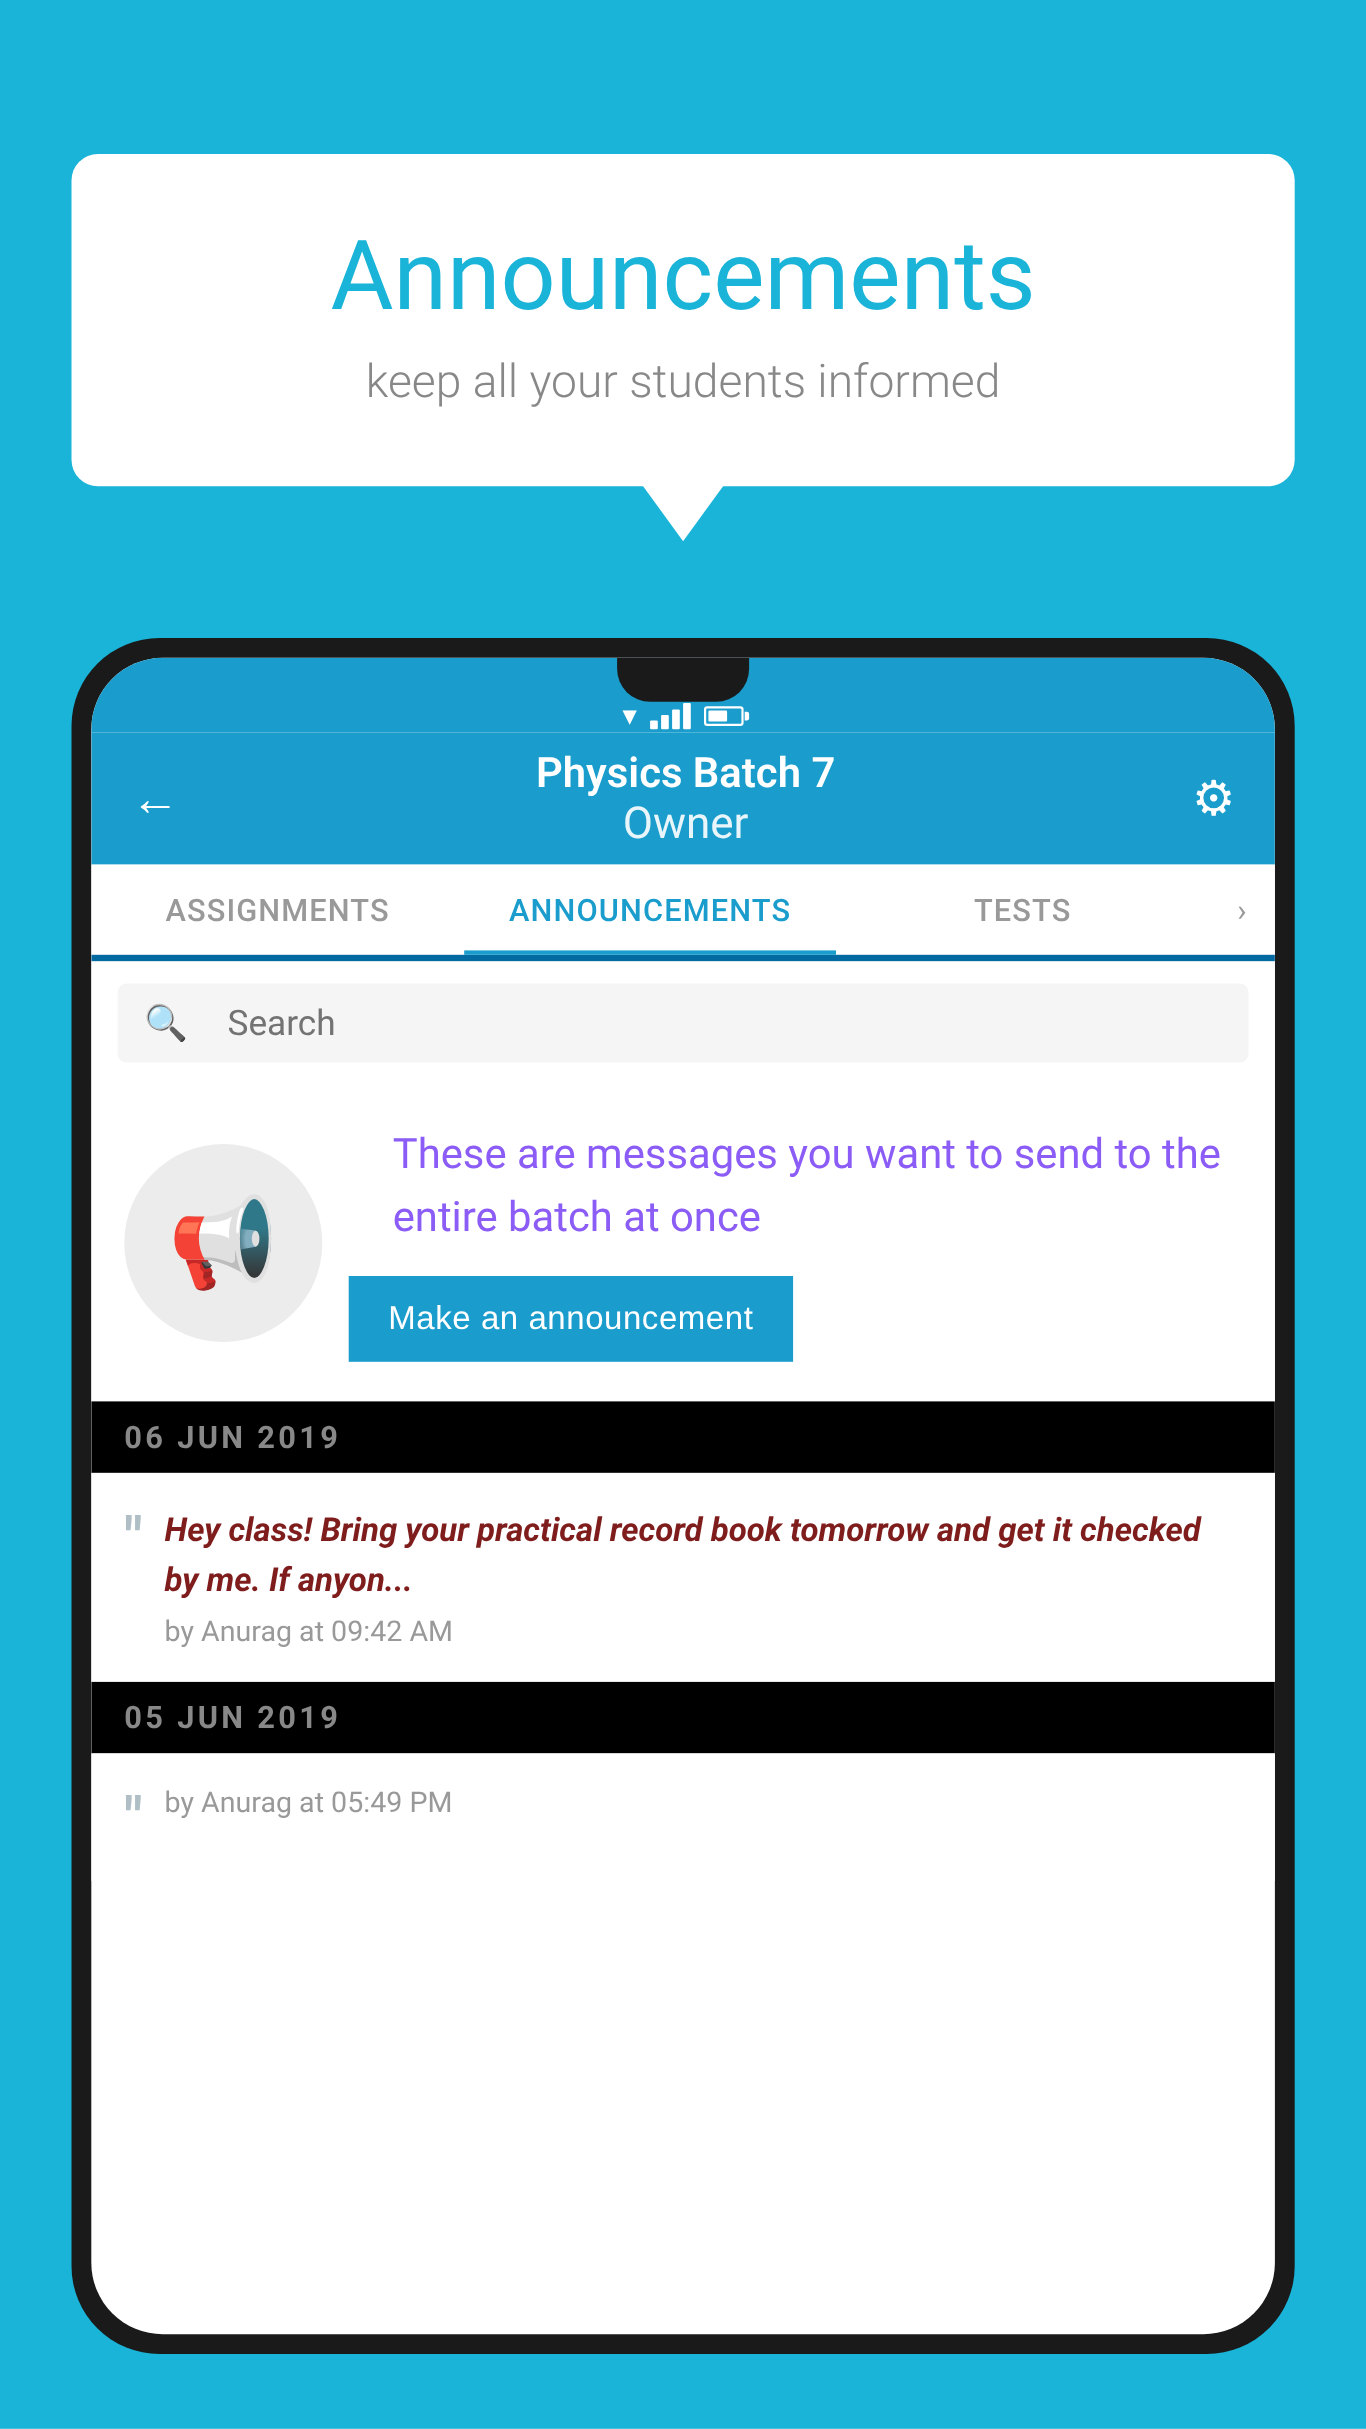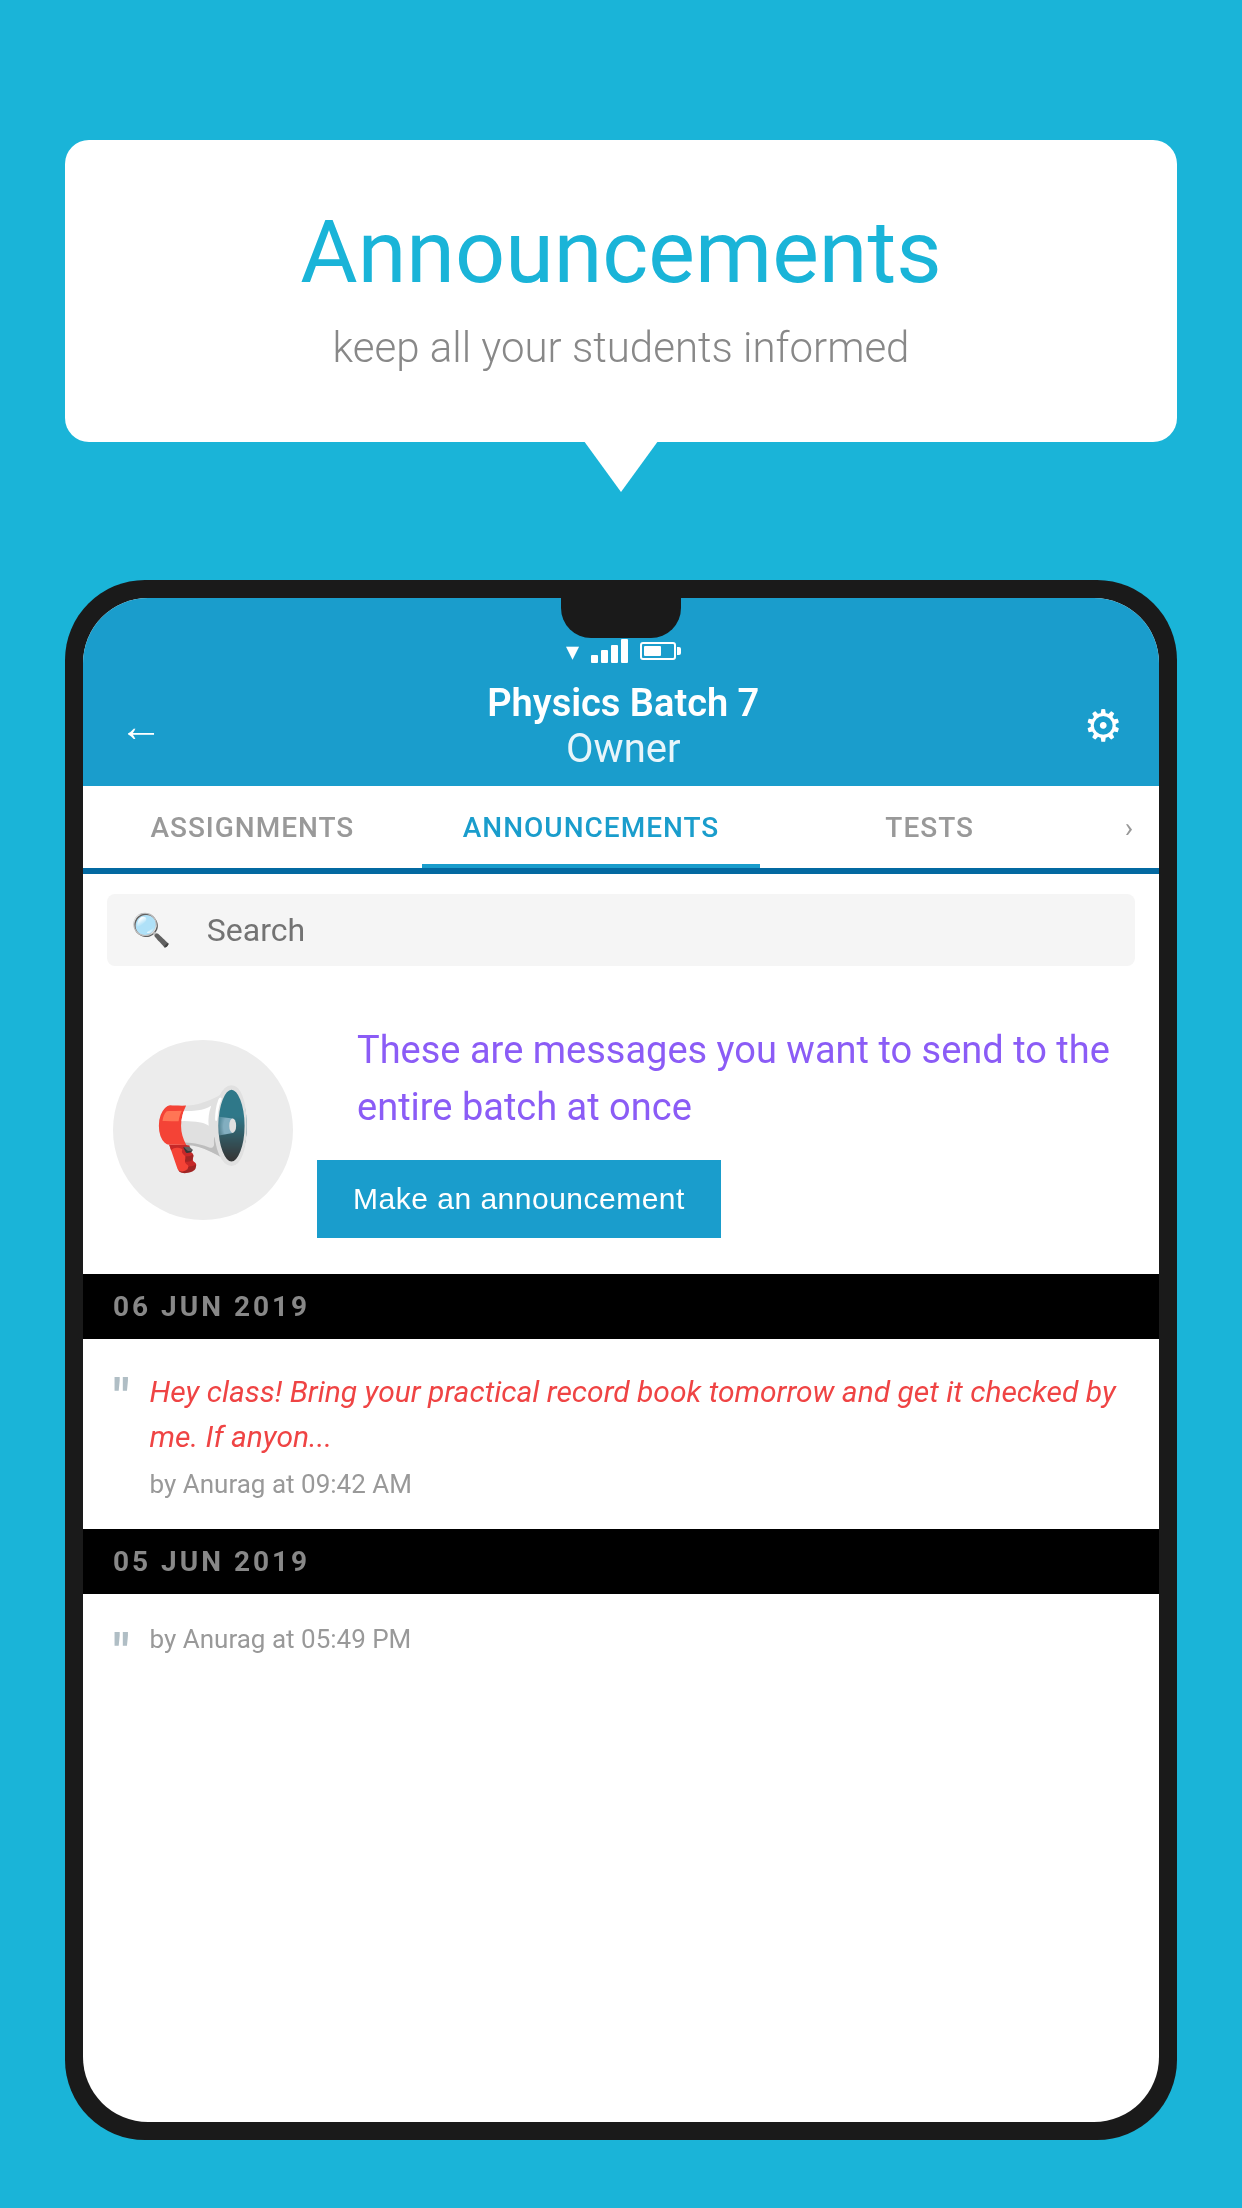--- a/index.html
+++ b/index.html
@@ -353,25 +353,26 @@
       line-height: 1;
       margin-top: 4px;
       font-style: normal;
     }
 
     .announcement-content {
       flex: 1;
     }
 
     .announcement-text {
-      color: #ef4444;
+      color: #7f1d1d;
       font-size: 30px;
       font-style: italic;
       line-height: 1.5;
       margin-bottom: 10px;
+      font-weight: bold;
     }
 
     .announcement-meta {
       color: #999;
       font-size: 26px;
     }
   </style>
 </head>
 <body>
 

